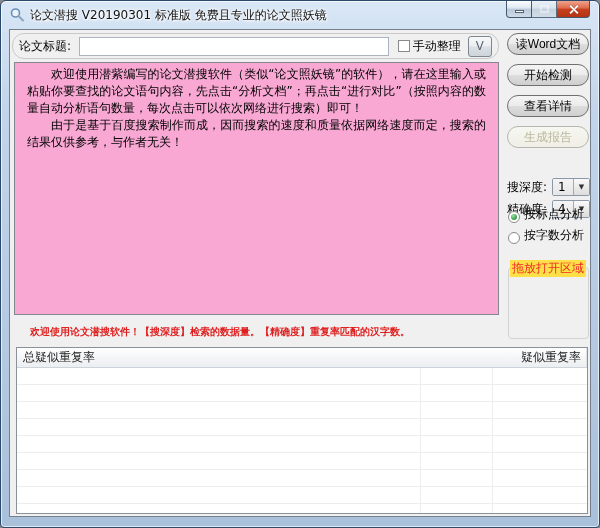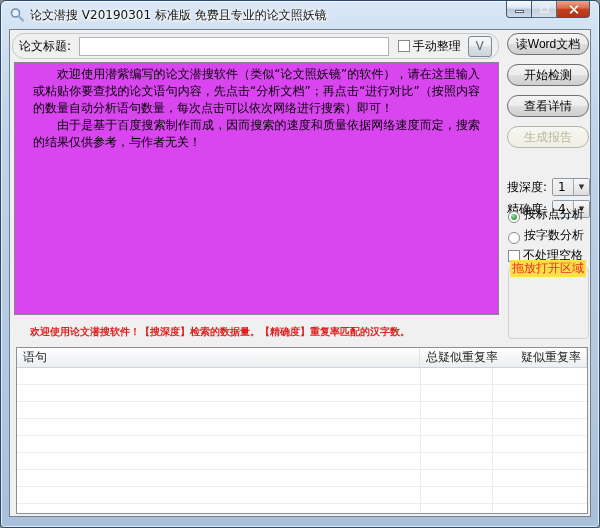--- a/index.html
+++ b/index.html
@@ -42,21 +42,21 @@
   .field-label { font-size:12px; color:#000; white-space:nowrap; }
   .title-input { margin-left:8px; width:318px; height:19px; border:1px solid #a9b4bf; background:#fff; font-size:12px; padding:0 3px; outline:none; }
   .cbx { width:12px; height:12px; border:1px solid #8a8a8a; background:#fff; display:inline-block; flex:none; }
   .cbx-label { font-size:12px; margin-left:3px; white-space:nowrap; }
   .toppanel .cbx { margin-left:9px; }
   .v-btn { margin-left:7px; width:25px; height:21px; border:1px solid #7c8792; border-radius:3px;
     background:linear-gradient(#f7f8f9,#ebeef1 48%,#dbe0e5 52%,#cdd4da); font-size:12px; color:#55606b; cursor:default; }
 
   
   .editor { position:absolute; left:4px; top:32px; width:485px; height:253px;
-    background:#d946ef; border:1px solid #828790; padding:3px 18px; overflow:hidden;
+    background:#f9a8d4; border:1px solid #828790; padding:3px 12px; overflow:hidden;
     font-size:12px; line-height:17px; color:#000; }
   .editor p { text-indent:2em; text-align:justify; }
 
   
   .status { position:absolute; left:20px; top:295px; width:470px;
     font-size:10px; font-weight:bold; color:#e01f1f; white-space:nowrap; }
 
   
   .table { position:absolute; left:6px; top:317px; width:572px; height:167px;
     background:#fff; border:1px solid #8a9199; }
@@ -143,21 +143,20 @@
 
       <div class="editor">
         <p>欢迎使用潜紫编写的论文潜搜软件（类似“论文照妖镜”的软件），请在这里输入或粘贴你要查找的论文语句内容，先点击“分析文档”；再点击“进行对比”（按照内容的数量自动分析语句数量，每次点击可以依次网络进行搜索）即可！</p>
         <p>由于是基于百度搜索制作而成，因而搜索的速度和质量依据网络速度而定，搜索的结果仅供参考，与作者无关！</p>
       </div>
 
       <div class="status">欢迎使用论文潜搜软件！【搜深度】检索的数据量。【精确度】重复率匹配的汉字数。</div>
 
       <div class="table">
         <div class="thead">
-          <div class="th c1">语句</div>
           <div class="th c3">总疑似重复率</div>
           <div class="th c2">疑似重复率</div>
         </div>
         <div class="tbody">
           <div class="vline v1"></div>
           <div class="vline v2"></div>
         </div>
       </div>
 
       <button class="act-btn b1">读Word文档</button>
@@ -183,24 +182,20 @@
 
       <div class="radio-row r1">
         <span class="radio checked"></span>
         <span class="radio-label">按标点分析</span>
       </div>
       <div class="radio-row r2">
         <span class="radio"></span>
         <span class="radio-label">按字数分析</span>
       </div>
 
-      <div class="cb-row">
-        <span class="cbx"></span>
-        <span class="cbx-label">不处理空格</span>
-      </div>
 
       <div class="dropzone">
         <span class="dropzone-title">拖放打开区域</span>
       </div>
 
     </div>
   </div>
 </div>
 
 </body></html>

